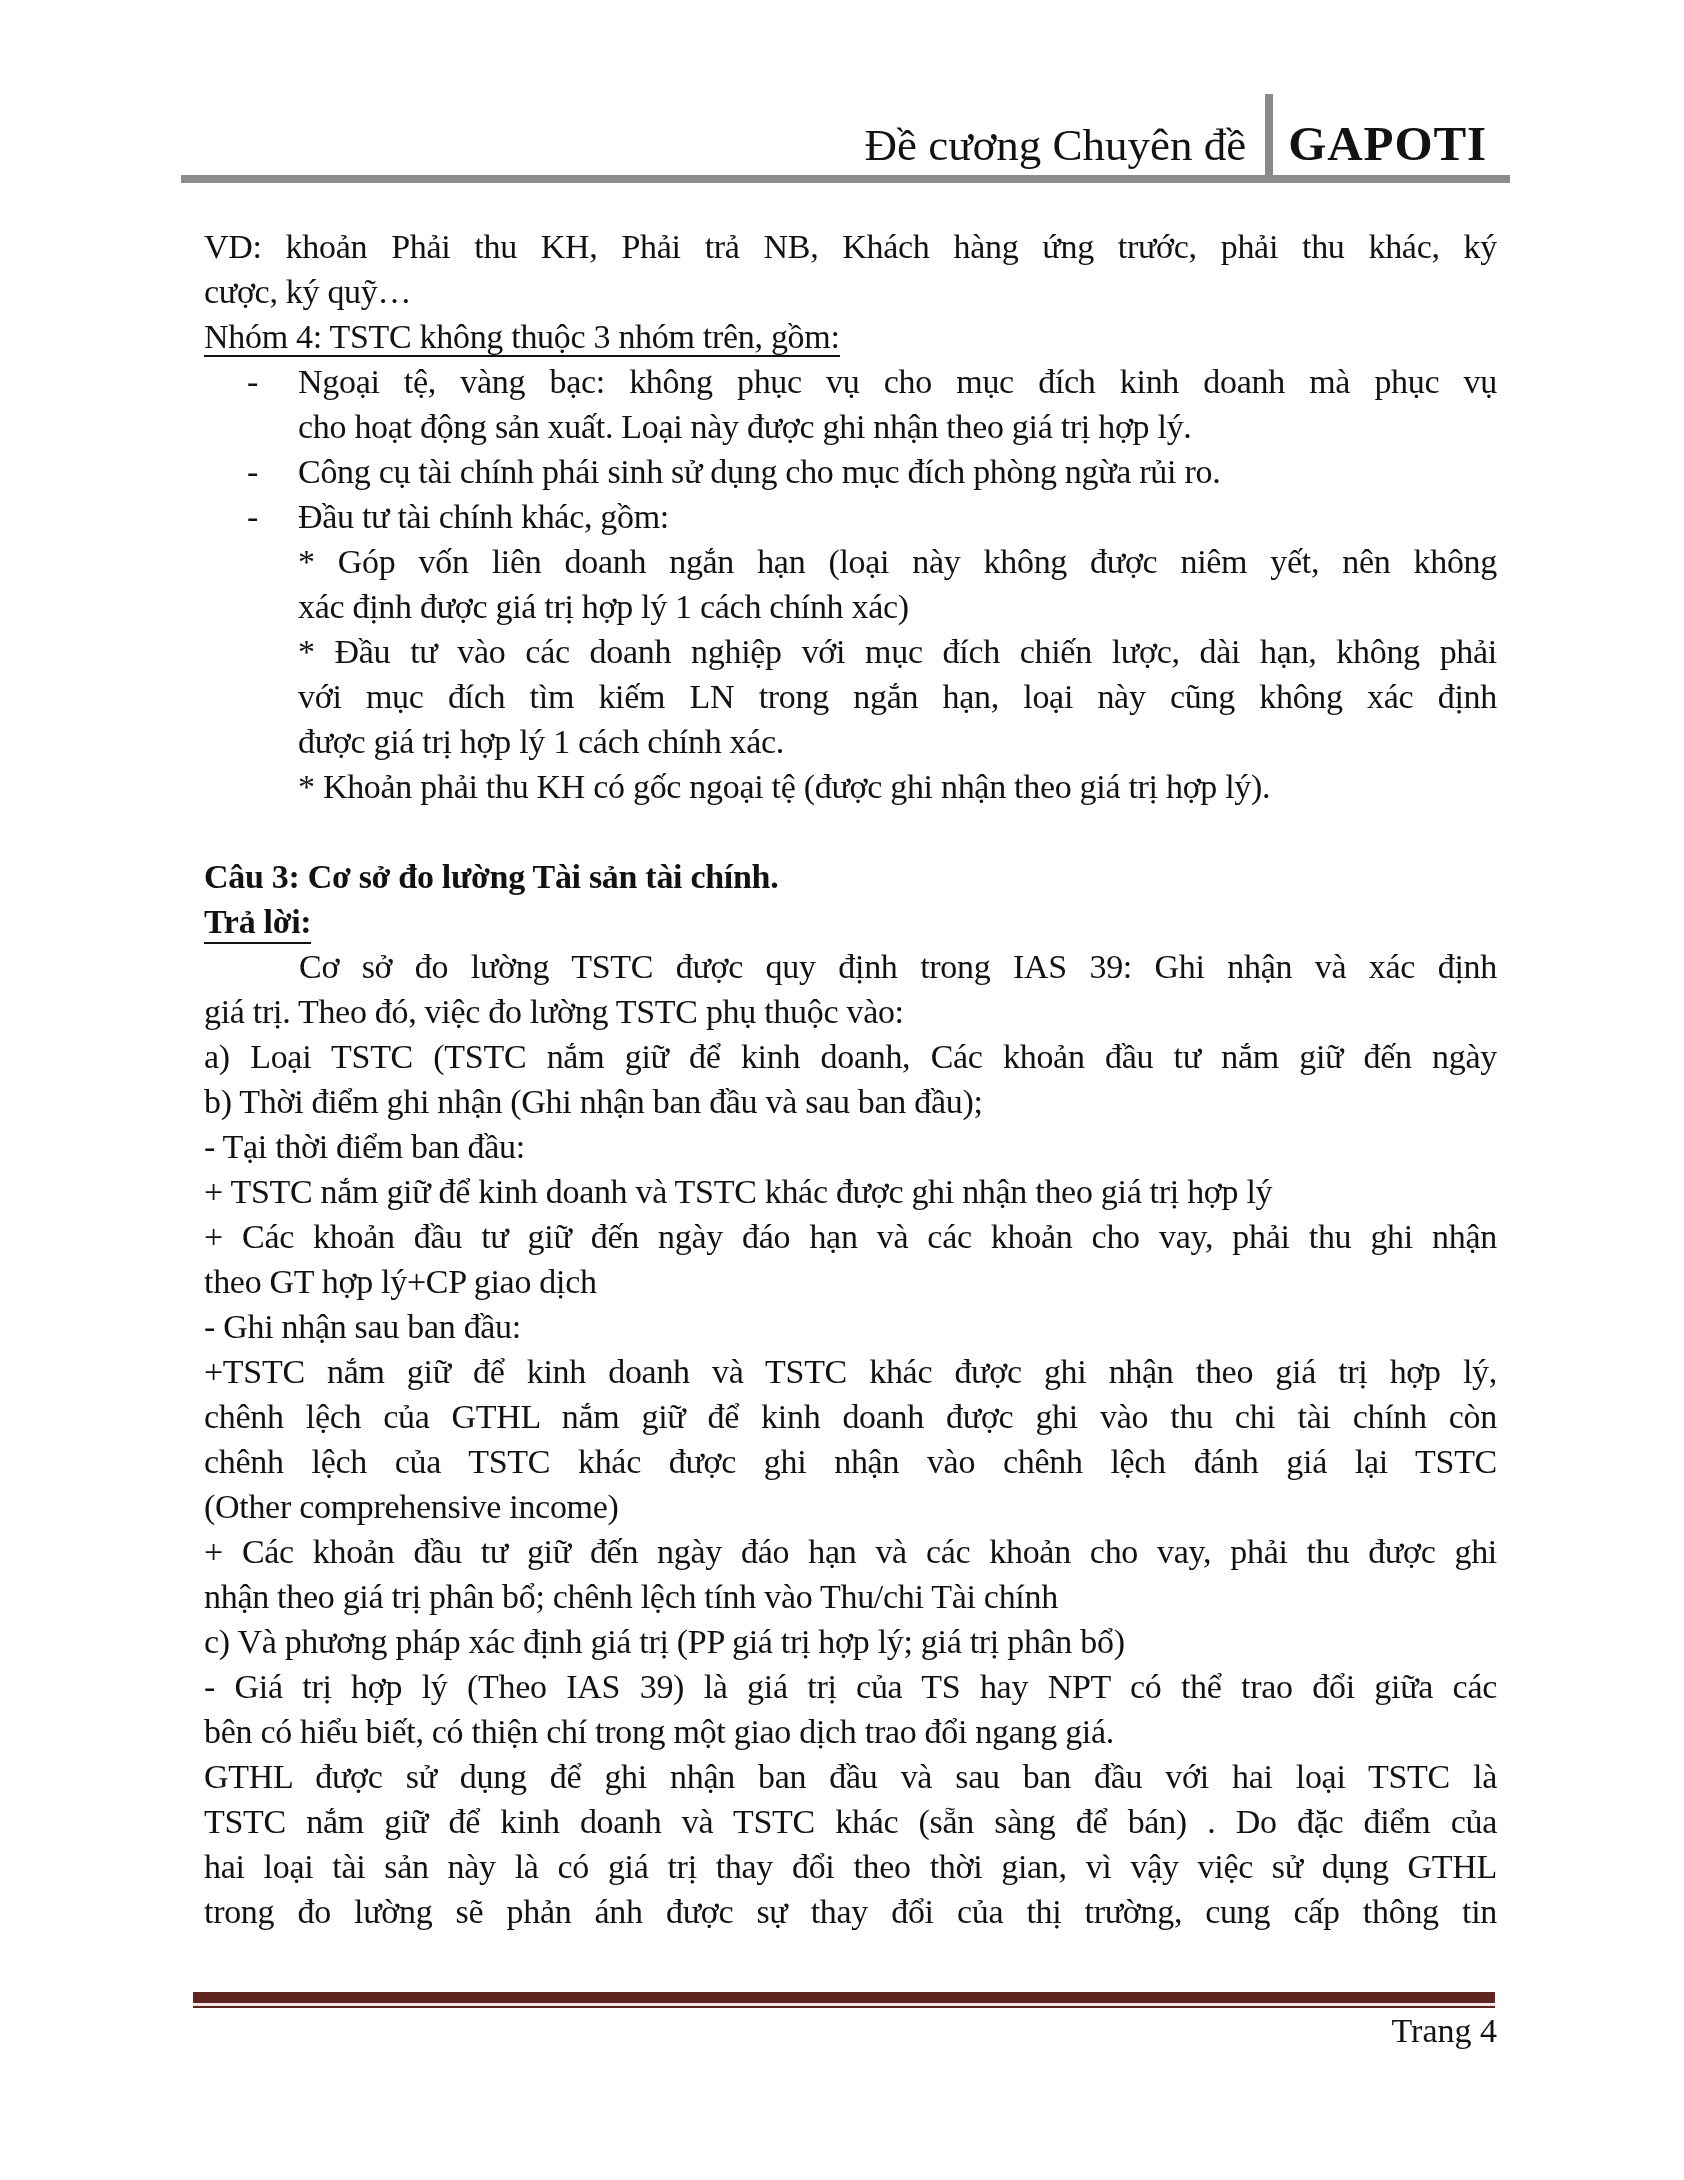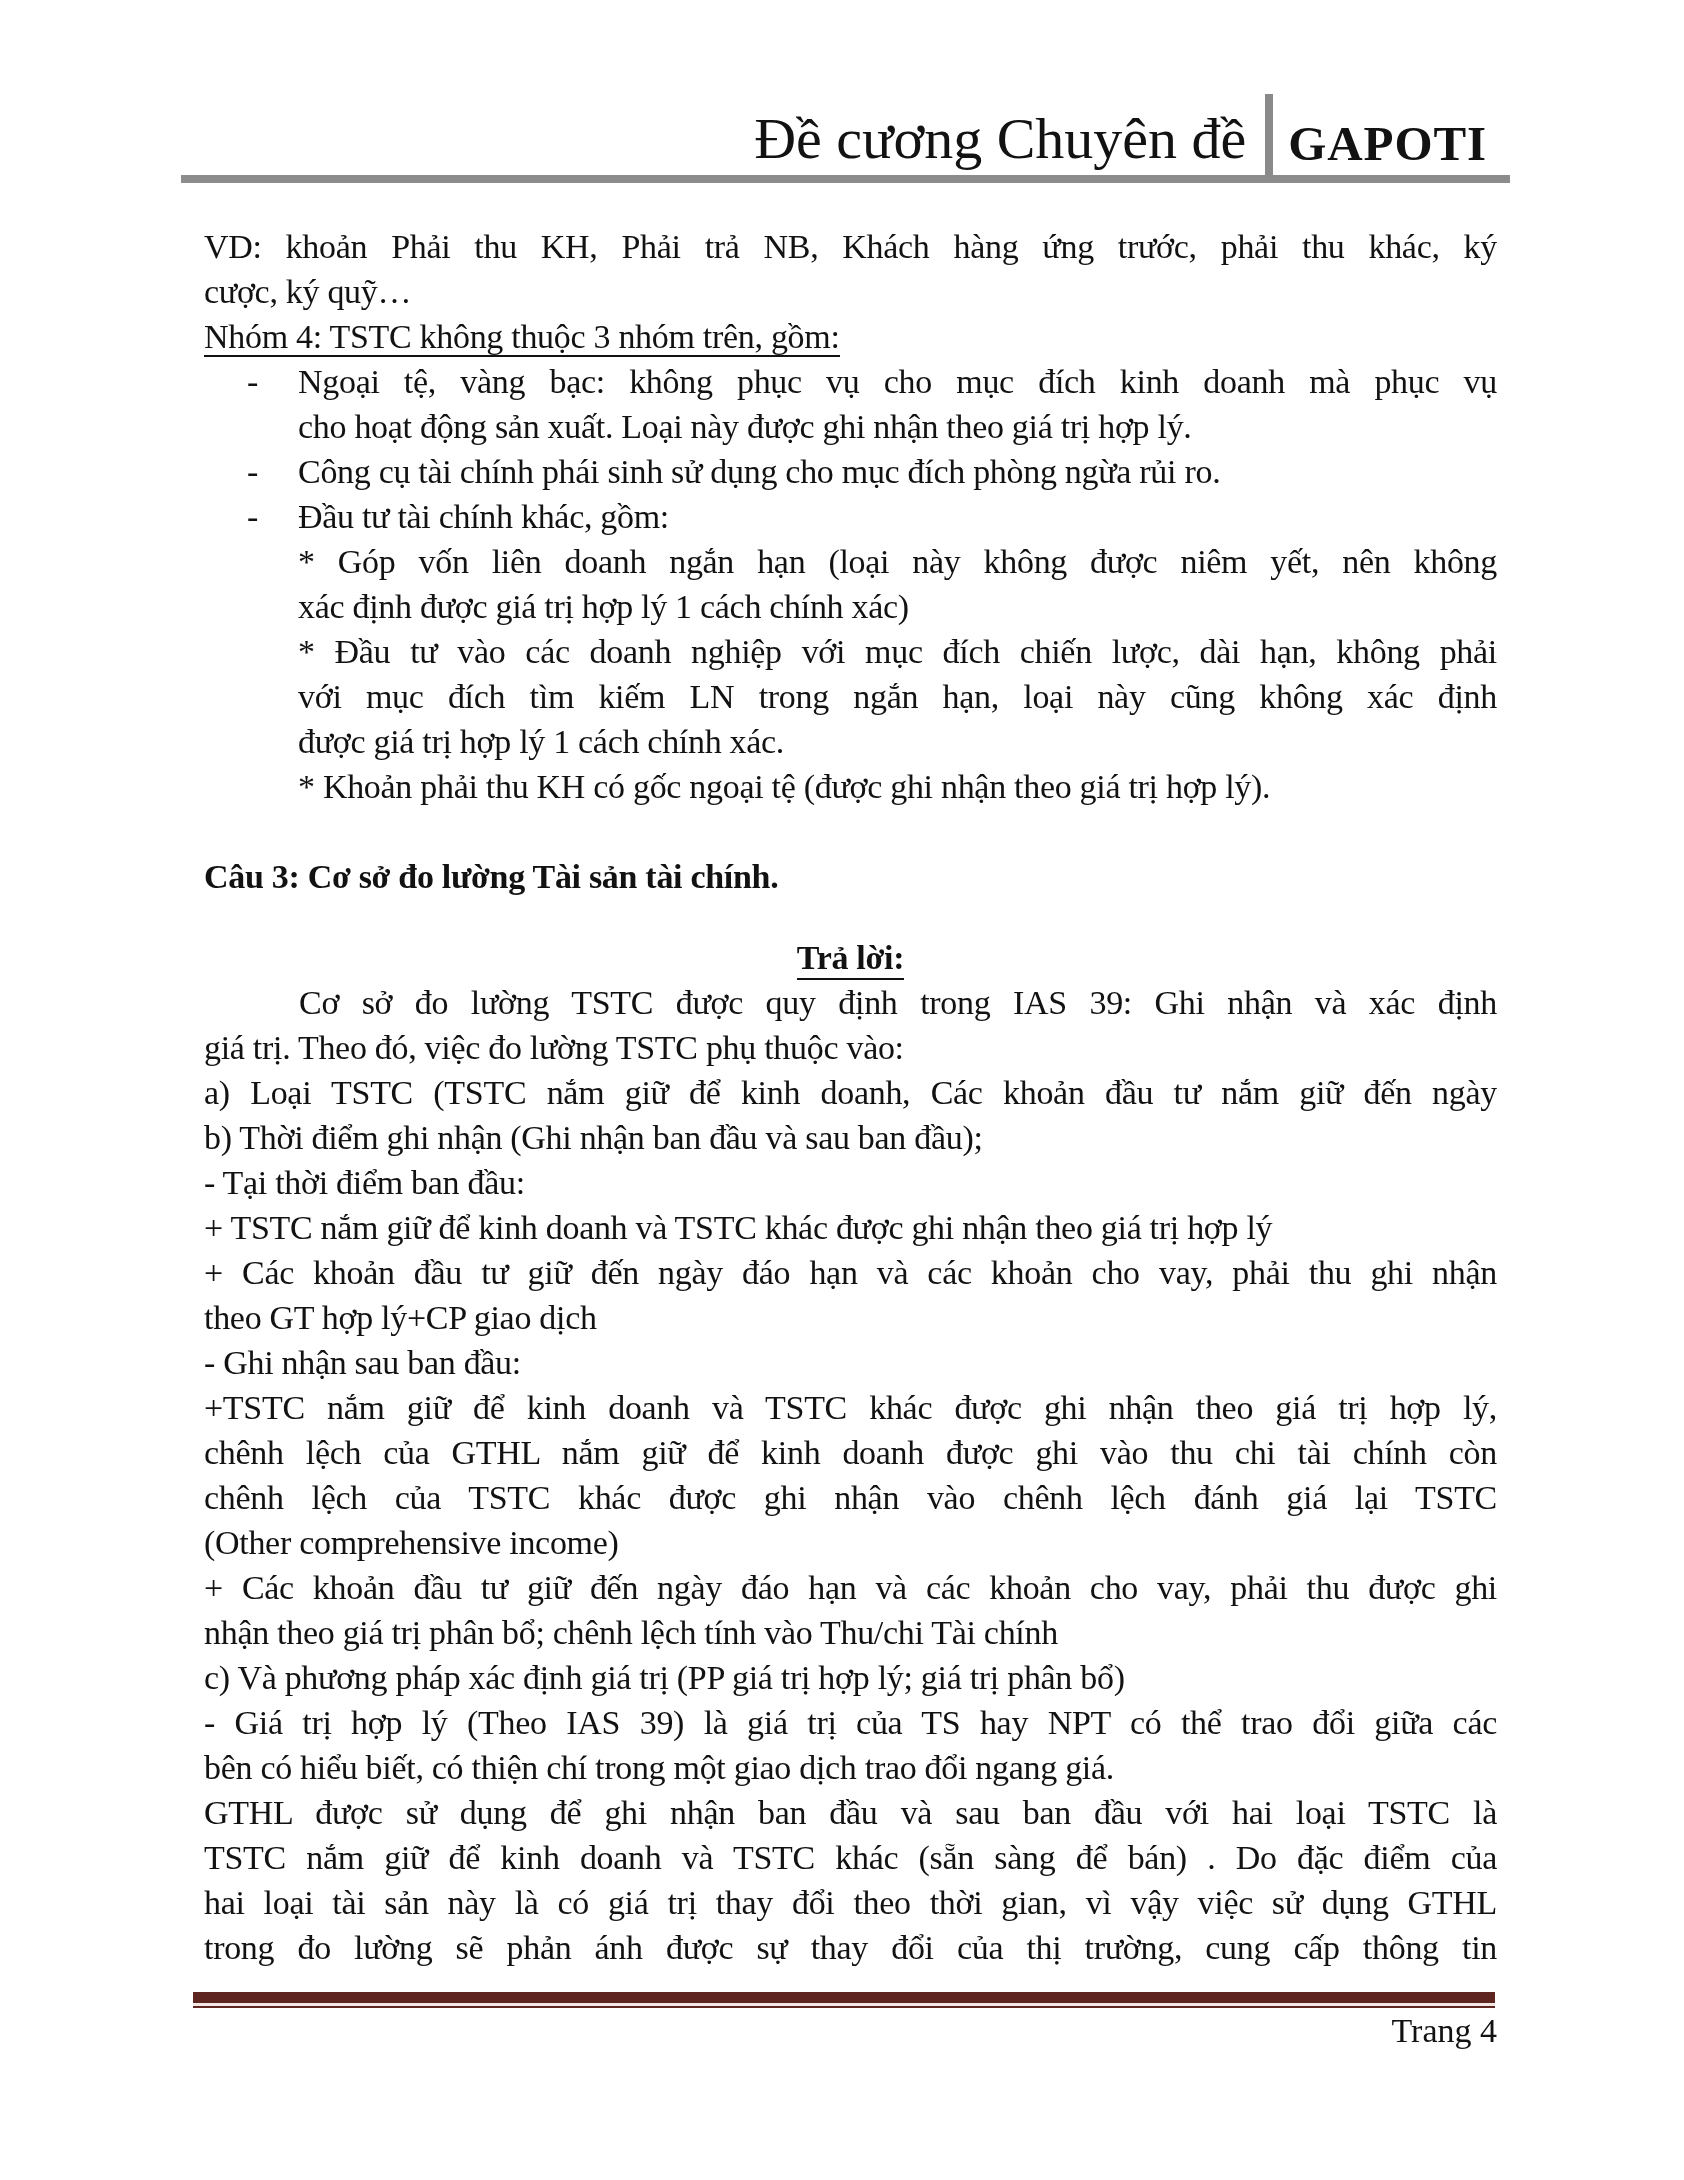--- a/index.html
+++ b/index.html
@@ -10,21 +10,21 @@
     overflow:hidden;
     font-family:"Liberation Serif","DejaVu Serif",serif;
     color:#121212;
   }
   
   .header-row{
     position:absolute;top:94px;right:198px;height:82px;
     display:flex;align-items:flex-end;
   }
   .header-title{
-    font-size:58px;line-height:1;padding-bottom:8.5px;white-space:nowrap;
+    font-size:45px;line-height:1;padding-bottom:8.5px;white-space:nowrap;
   }
   .header-vline{
     width:7.7px;align-self:stretch;margin:0 15.3px 0 19px;
   }
   .header-brand{
     font-size:49px;font-weight:bold;line-height:1;padding-bottom:8.5px;
     letter-spacing:0.9px;white-space:nowrap;
   }
   .header-rule{
     position:absolute;left:181px;top:175px;width:1329px;height:7.7px;
@@ -36,21 +36,21 @@
   .ln{
     position:relative;
     height:45px;line-height:45px;
     font-size:34px;letter-spacing:-0.3px;
     overflow:hidden;
     white-space:normal;
   }
   .ln.just{text-align:justify;text-align-last:justify;}
   .ln.ind{padding-left:94px;}
   .ln.tab{text-indent:95px;}
-  .ln.center{text-align:center;margin-top:36px;}
+  .ln.center{text-align:left;}
   .marker{
     position:absolute;left:43px;top:0;
   }
   .itu{border-bottom:2.6px solid #121212;padding-bottom:0;}
   .bold{font-weight:bold;}
   .underl{border-bottom:3.4px solid #121212;padding-bottom:1.7px;}
   
   .footer-rule{
     position:absolute;left:193px;top:1992px;width:1302px;
   }

